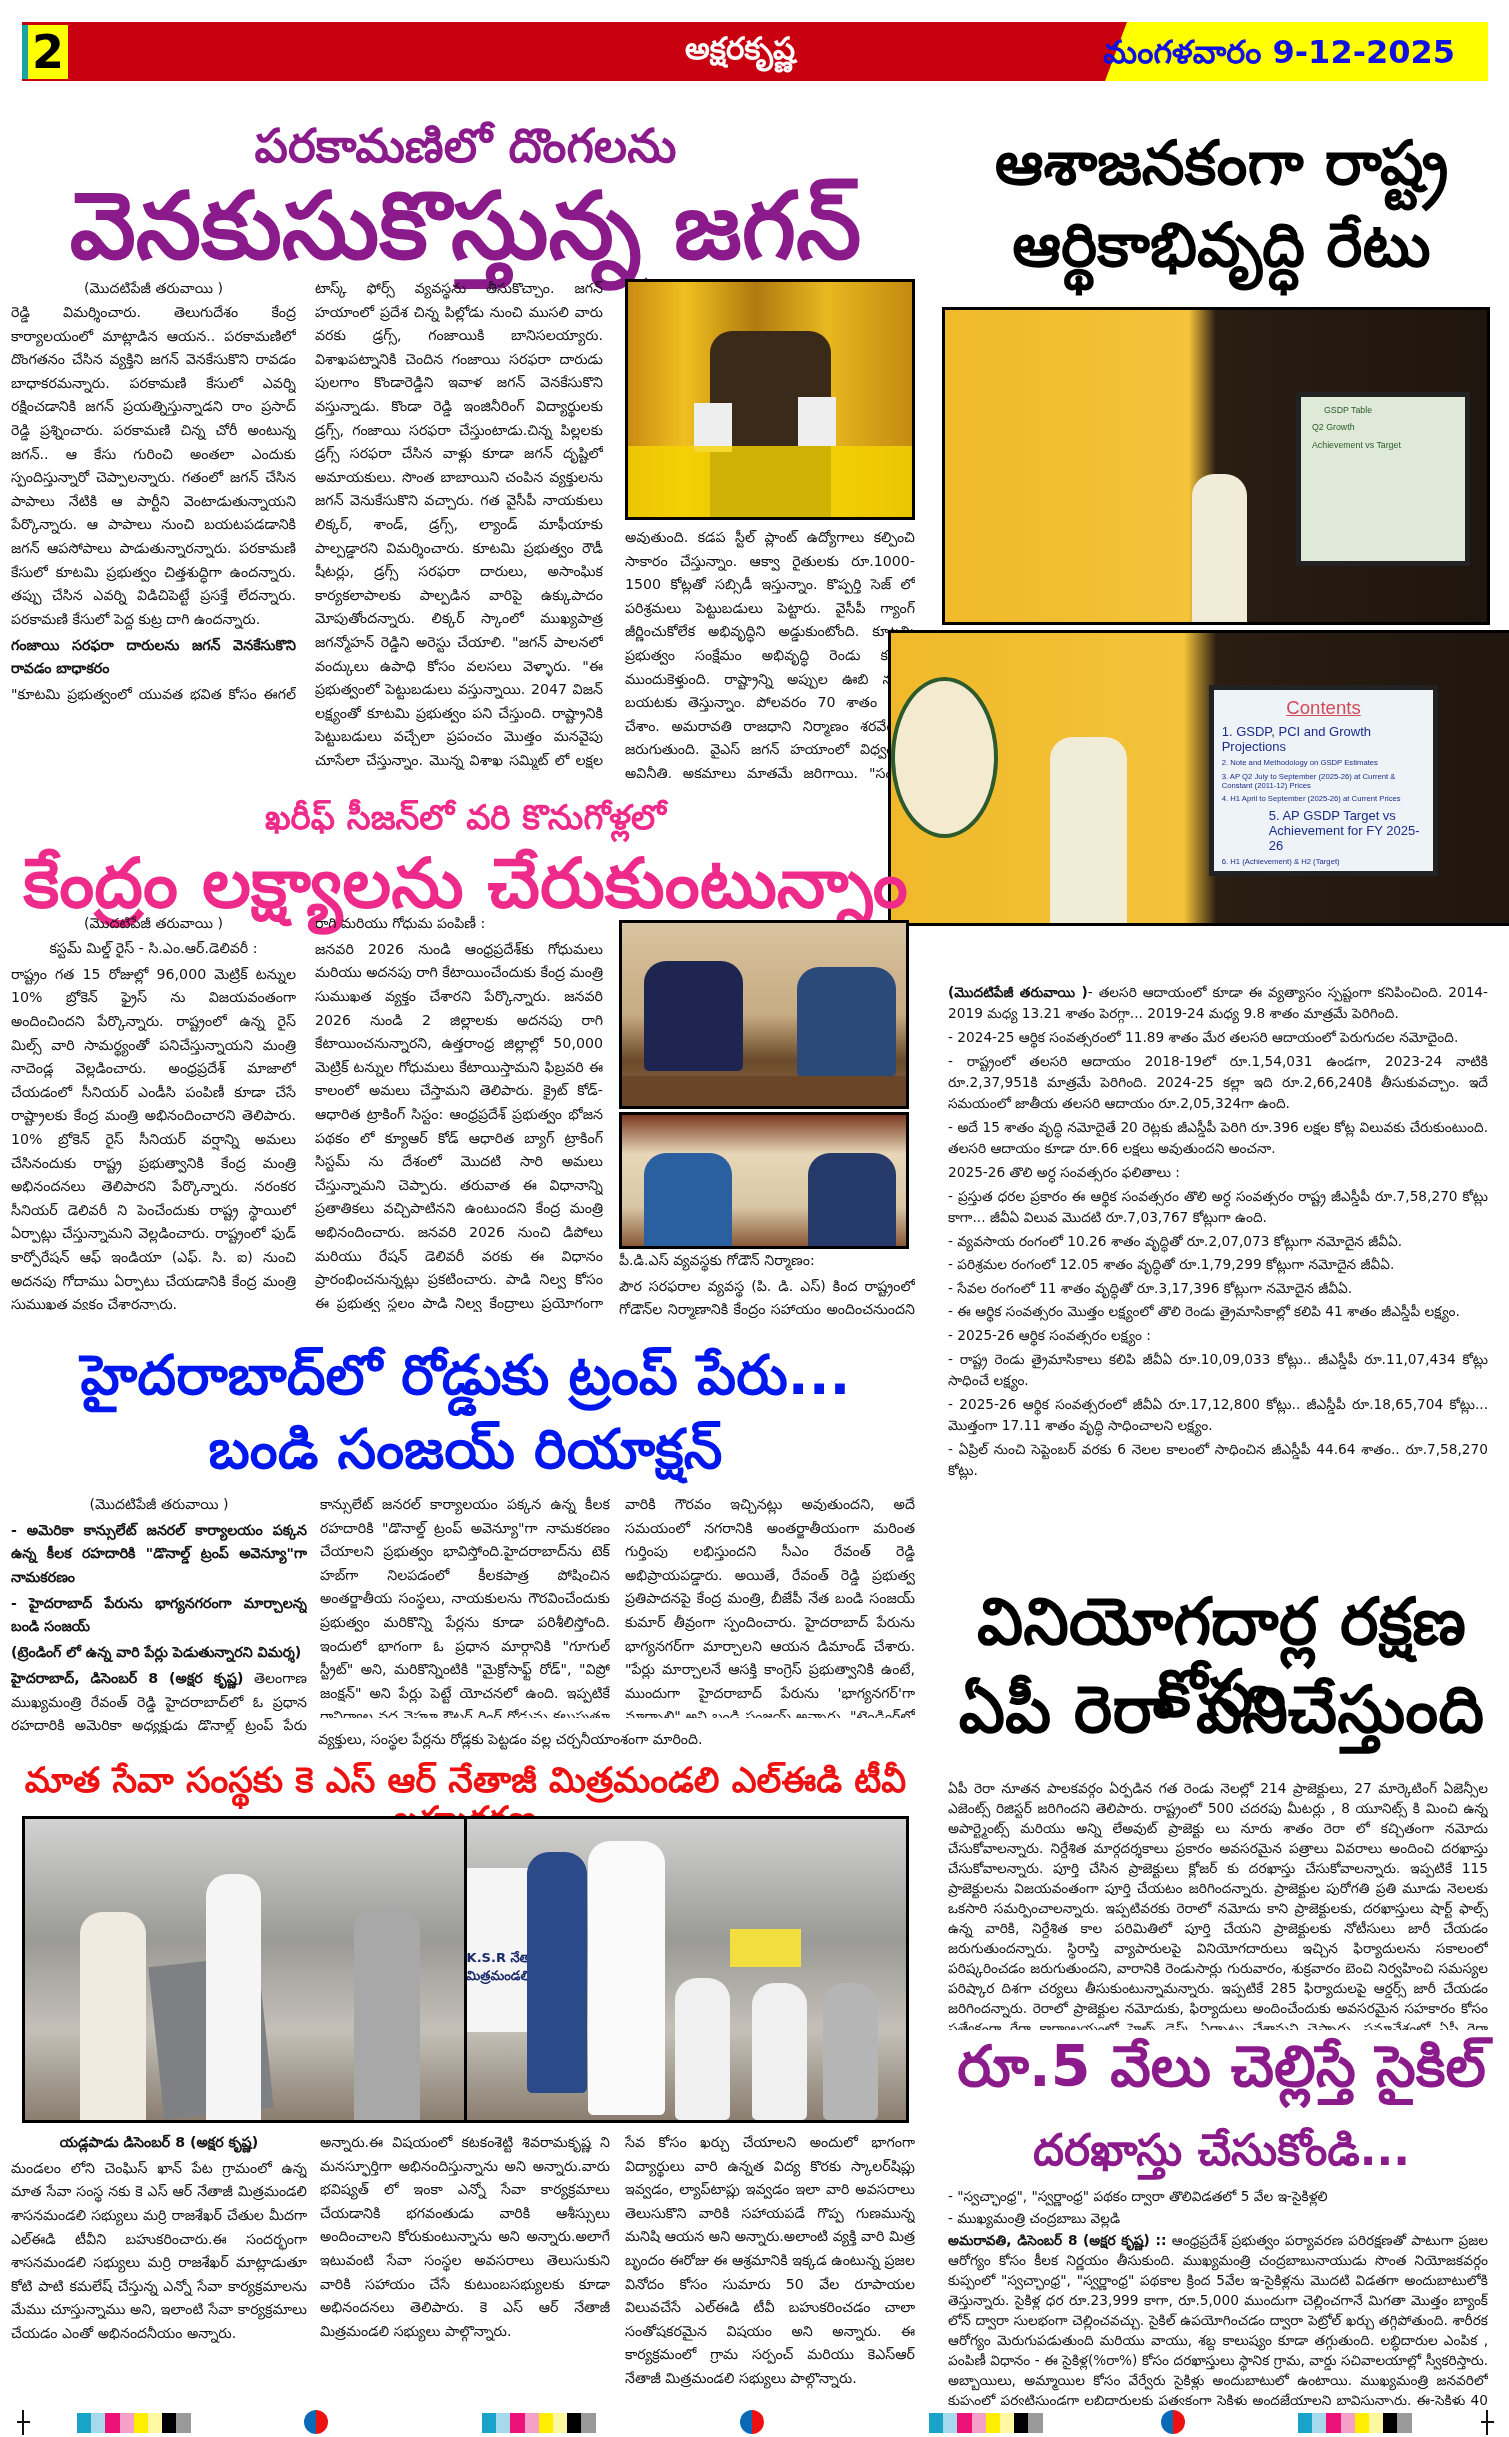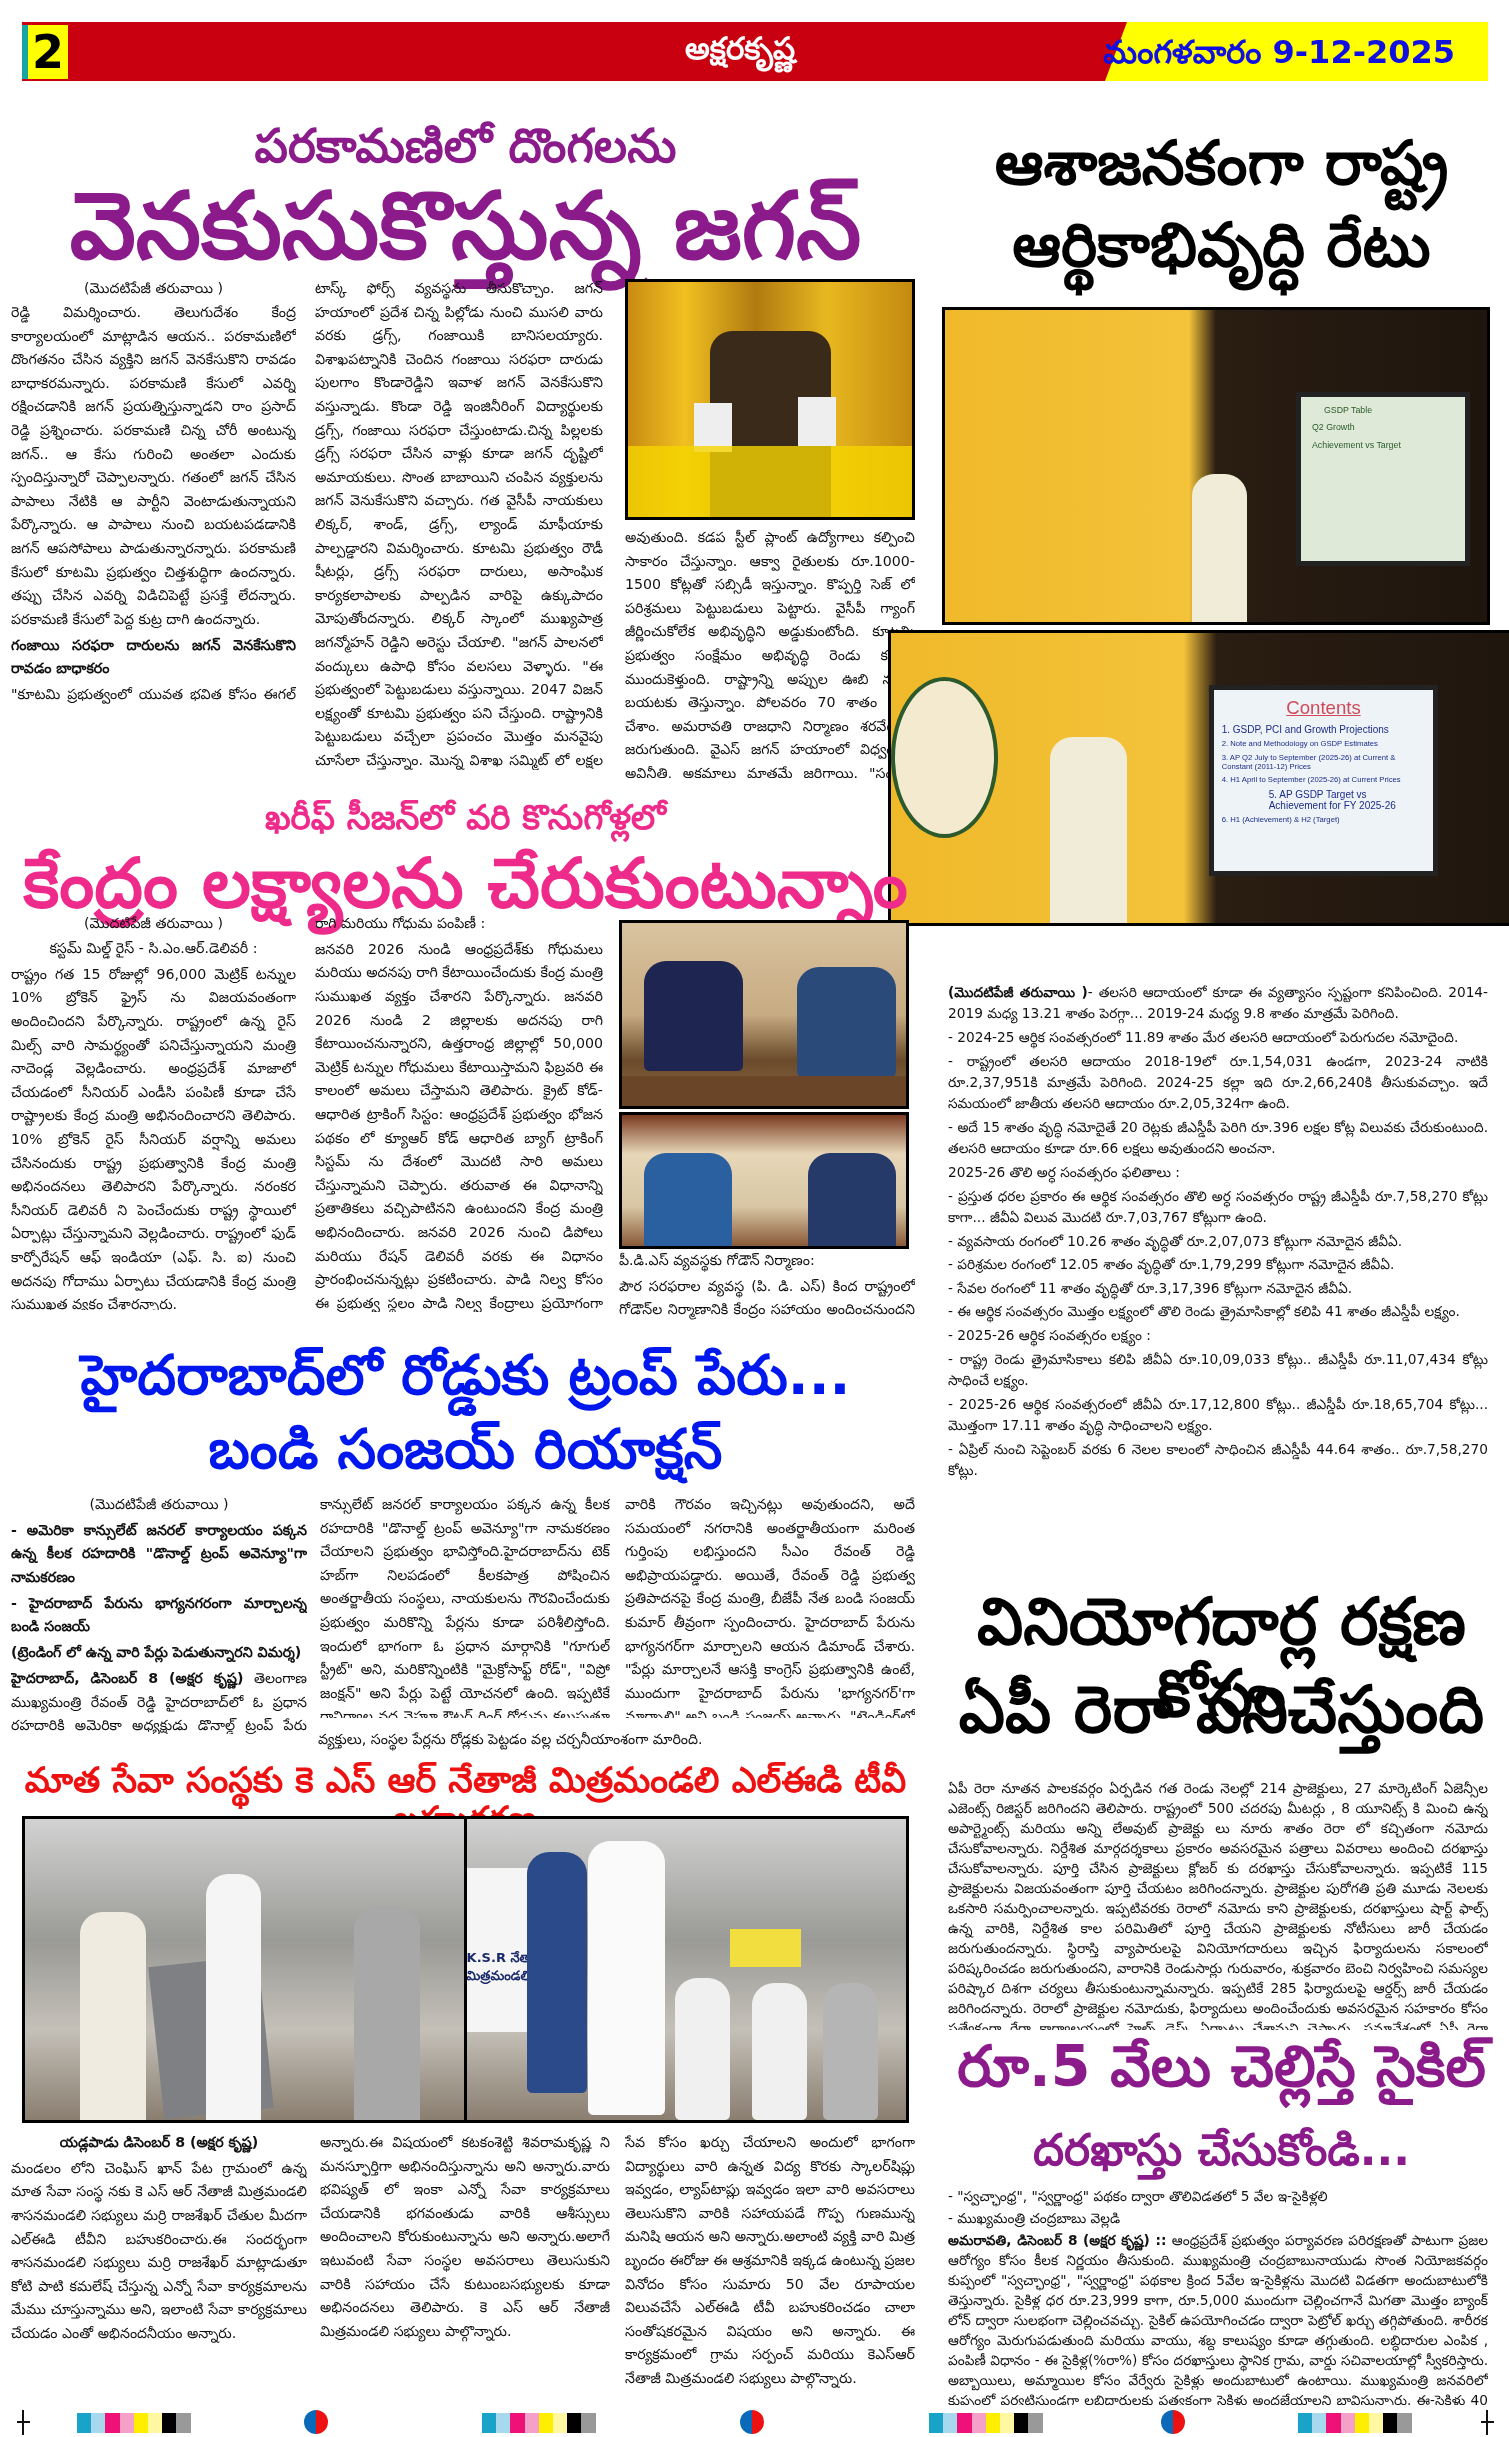--- a/index.html
+++ b/index.html
@@ -80,25 +80,25 @@
     <div style="color:#2a5a2a;font-size:8.8px;">Achievement vs Target</div>
   </div>
   <div class="person" style="left:247px;top:164px;width:55px;height:153px;background:#f1ecd8;"></div>
 </div>
 
 <div class="photo ph-cm" style="left:888px;top:630px;width:657px;height:296px;">
   <div class="abs" style="left:0;top:44px;width:99px;height:153px;border-radius:50%;background:#f3ead0;border:4.4px solid #2c5a2c;"></div>
   <div class="person" style="left:159px;top:104px;width:77px;height:192px;background:#f1ecd8;"></div>
   <div class="screen" style="left:318px;top:52px;width:219px;height:181px;">
     <h4>Contents</h4>
-    <div style="font-size:10px;margin:4.4px 7.7px;">1. GSDP, PCI and Growth Projections</div>
+    <div style="font-size:13px;margin:4.4px 7.7px;">1. GSDP, PCI and Growth Projections</div>
     <div style="font-size:7.7px;margin:4.4px 7.7px;">2. Note and Methodology on GSDP Estimates</div>
     <div style="font-size:7.7px;margin:4.4px 7.7px;">3. AP Q2 July to September (2025-26) at Current &amp; Constant (2011-12) Prices</div>
     <div style="font-size:7.7px;margin:4.4px 7.7px;">4. H1 April to September (2025-26) at Current Prices</div>
-    <div style="font-size:10px;margin:4.4px 7.7px;padding-left:47px;">5. AP GSDP Target vs Achievement for FY 2025-26</div>
+    <div style="font-size:13px;margin:4.4px 7.7px;padding-left:47px;">5. AP GSDP Target vs Achievement for FY 2025-26</div>
     <div style="font-size:7.7px;margin:4.4px 7.7px;">6. H1 (Achievement) &amp; H2 (Target)</div>
   </div>
 </div>
 
 <div class="abs col" style="left:948px;top:970px;width:540px;height:548px;overflow:hidden;font-size:13.7px;line-height:21.4px;margin-top:12px;">
   <p><span class="sub-bold">(మొదటిపేజీ తరువాయి )</span><span>- తలసరి ఆదాయంలో కూడా ఈ వ్యత్యాసం స్పష్టంగా కనిపించింది. 2014-2019 మధ్య 13.21 శాతం పెరగ్గా... 2019-24 మధ్య 9.8 శాతం మాత్రమే పెరిగింది.</span></p>
   <p>- 2024-25 ఆర్థిక సంవత్సరంలో 11.89 శాతం మేర తలసరి ఆదాయంలో పెరుగుదల నమోదైంది.</p>
   <p>- రాష్ట్రంలో తలసరి ఆదాయం 2018-19లో రూ.1,54,031 ఉండగా, 2023-24 నాటికి రూ.2,37,951కి మాత్రమే పెరిగింది. 2024-25 కల్లా ఇది రూ.2,66,240కి తీసుకువచ్చాం. ఇదే సమయంలో జాతీయ తలసరి ఆదాయం రూ.2,05,324గా ఉంది.</p>
   <p>- అదే 15 శాతం వృద్ధి నమోదైతే 20 రెట్లకు జీఎస్డీపీ పెరిగి రూ.396 లక్షల కోట్ల విలువకు చేరుకుంటుంది. తలసరి ఆదాయం కూడా రూ.66 లక్షలు అవుతుందని అంచనా.</p>
   <p>2025-26 తొలి అర్ధ సంవత్సరం ఫలితాలు :</p>

